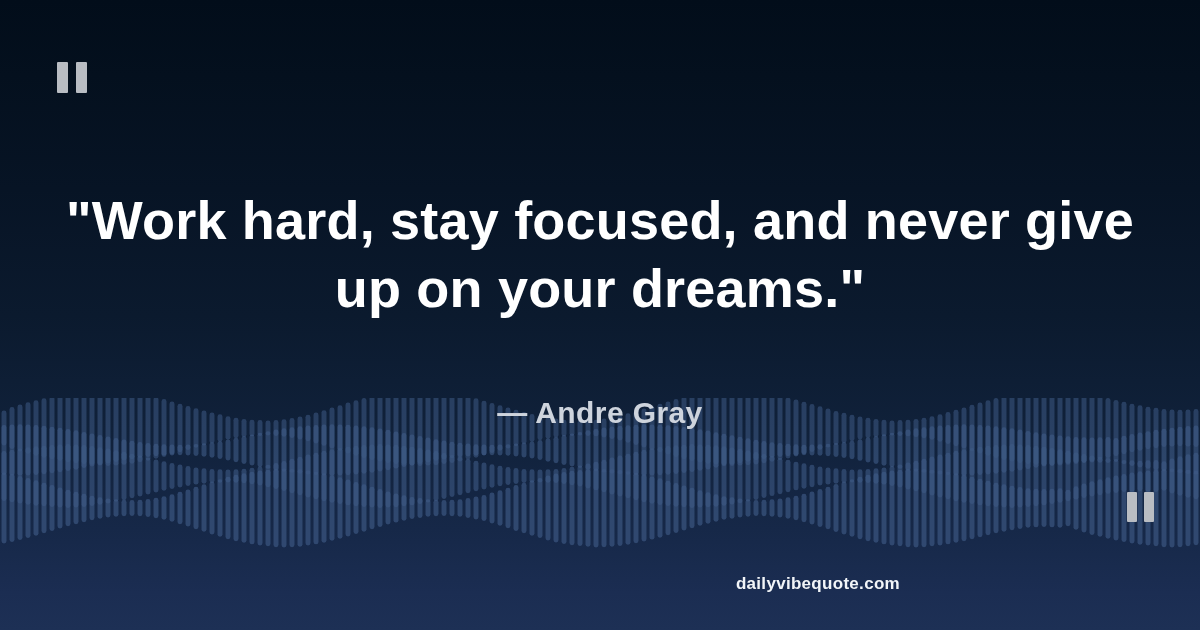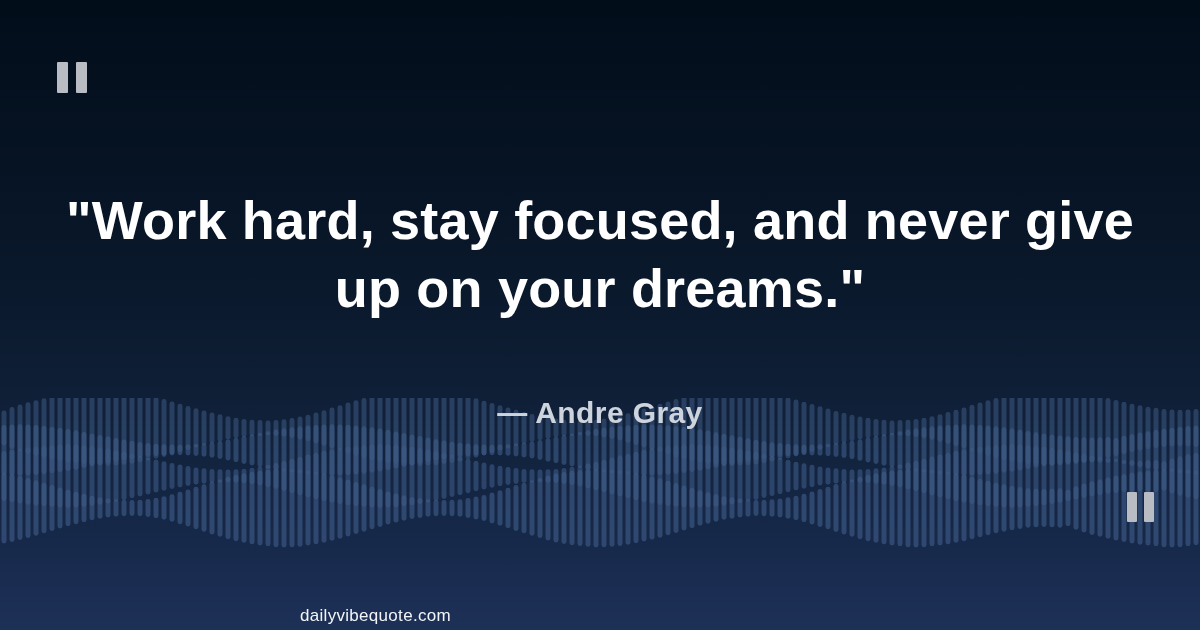--- a/index.html
+++ b/index.html
@@ -98,28 +98,28 @@
     text-align: center;
     color: #ced4dd;
     font-size: 30px;
     font-weight: bold;
     letter-spacing: 0.4px;
     pointer-events: auto;
     margin-top: 33px;
   }
   #footer-text {
     position: absolute;
-    top: 606px;
+    top: 574px;
     left: 50%;
     transform: translateX(-50%);
     width: 600px;
-    text-align: left;
+    text-align: right;
     color: #f2f5f8;
     font-size: 17px;
-    font-weight: normal;
+    font-weight: bold;
     letter-spacing: 0.3px;
     pointer-events: auto;
   }
 </style>
 </head>
 <body>
 
 <div id="card">
 
   <svg id="waveform" viewBox="0 0 1200 152" preserveAspectRatio="none" aria-hidden="true">

